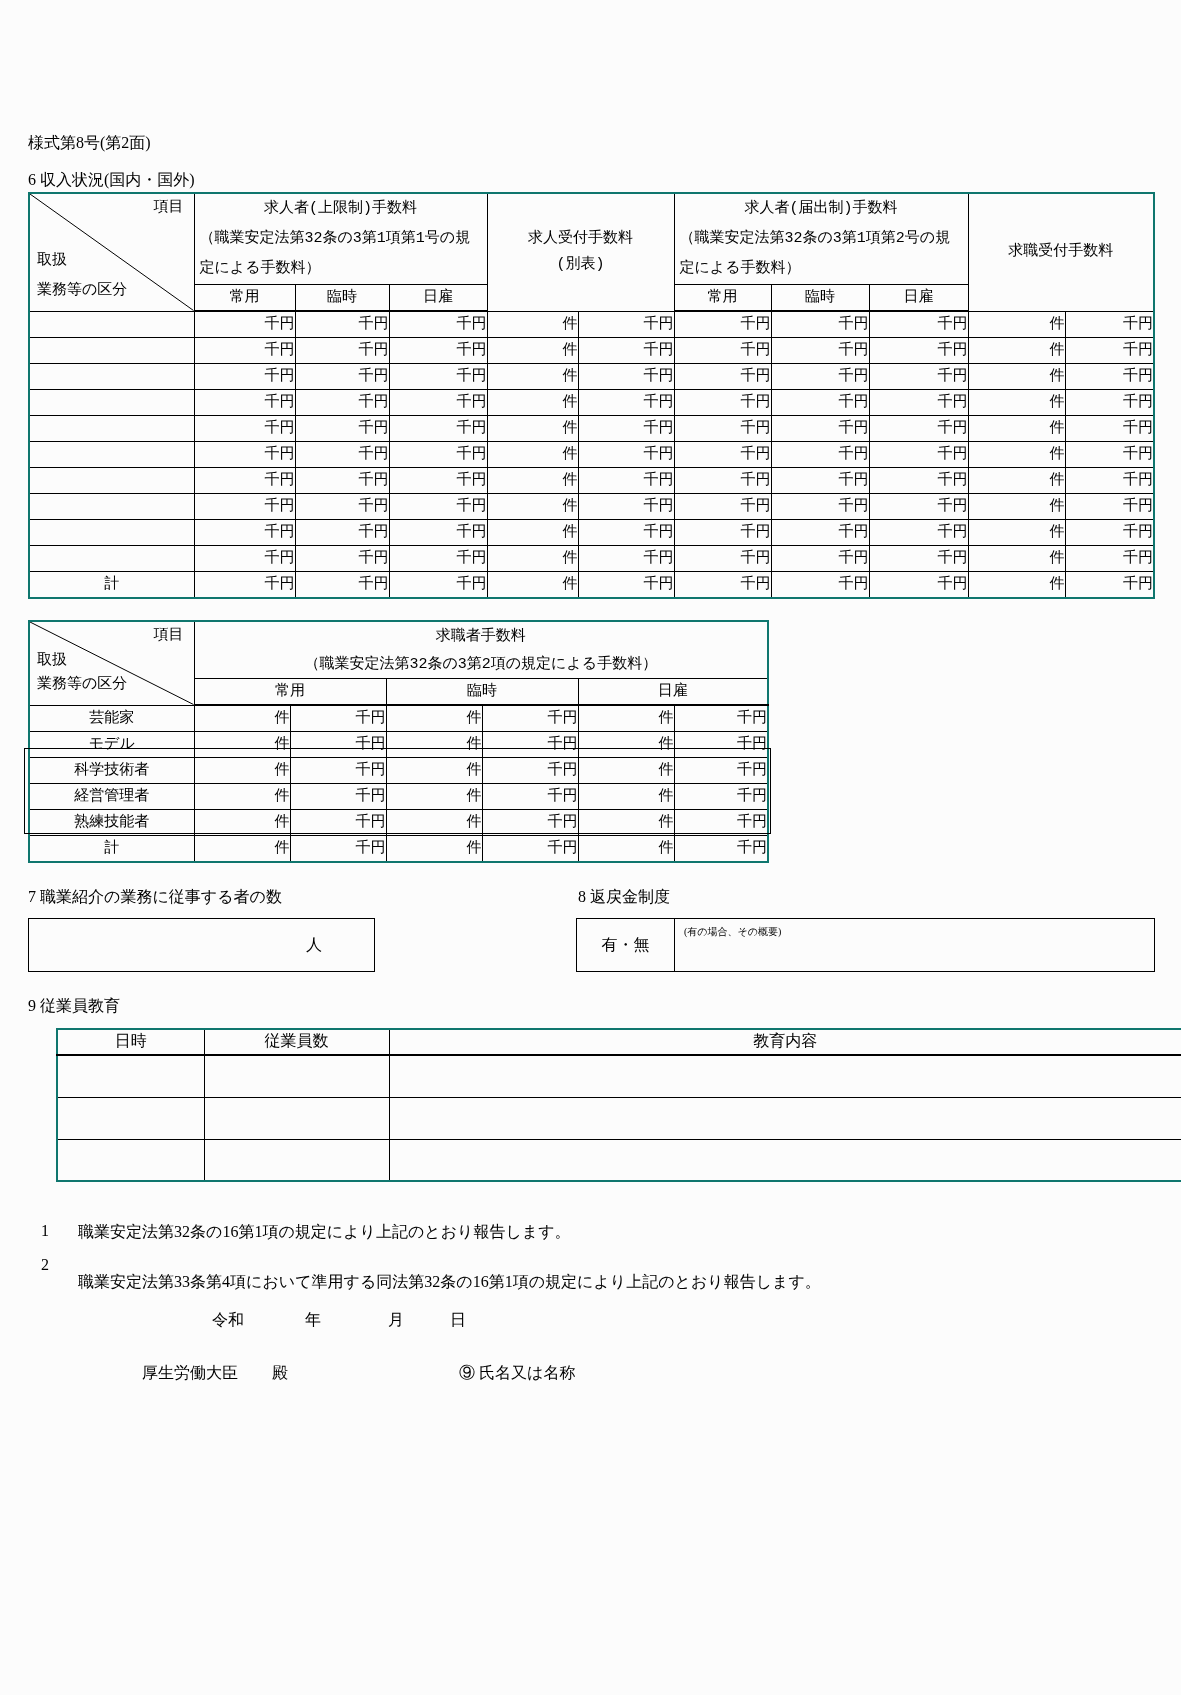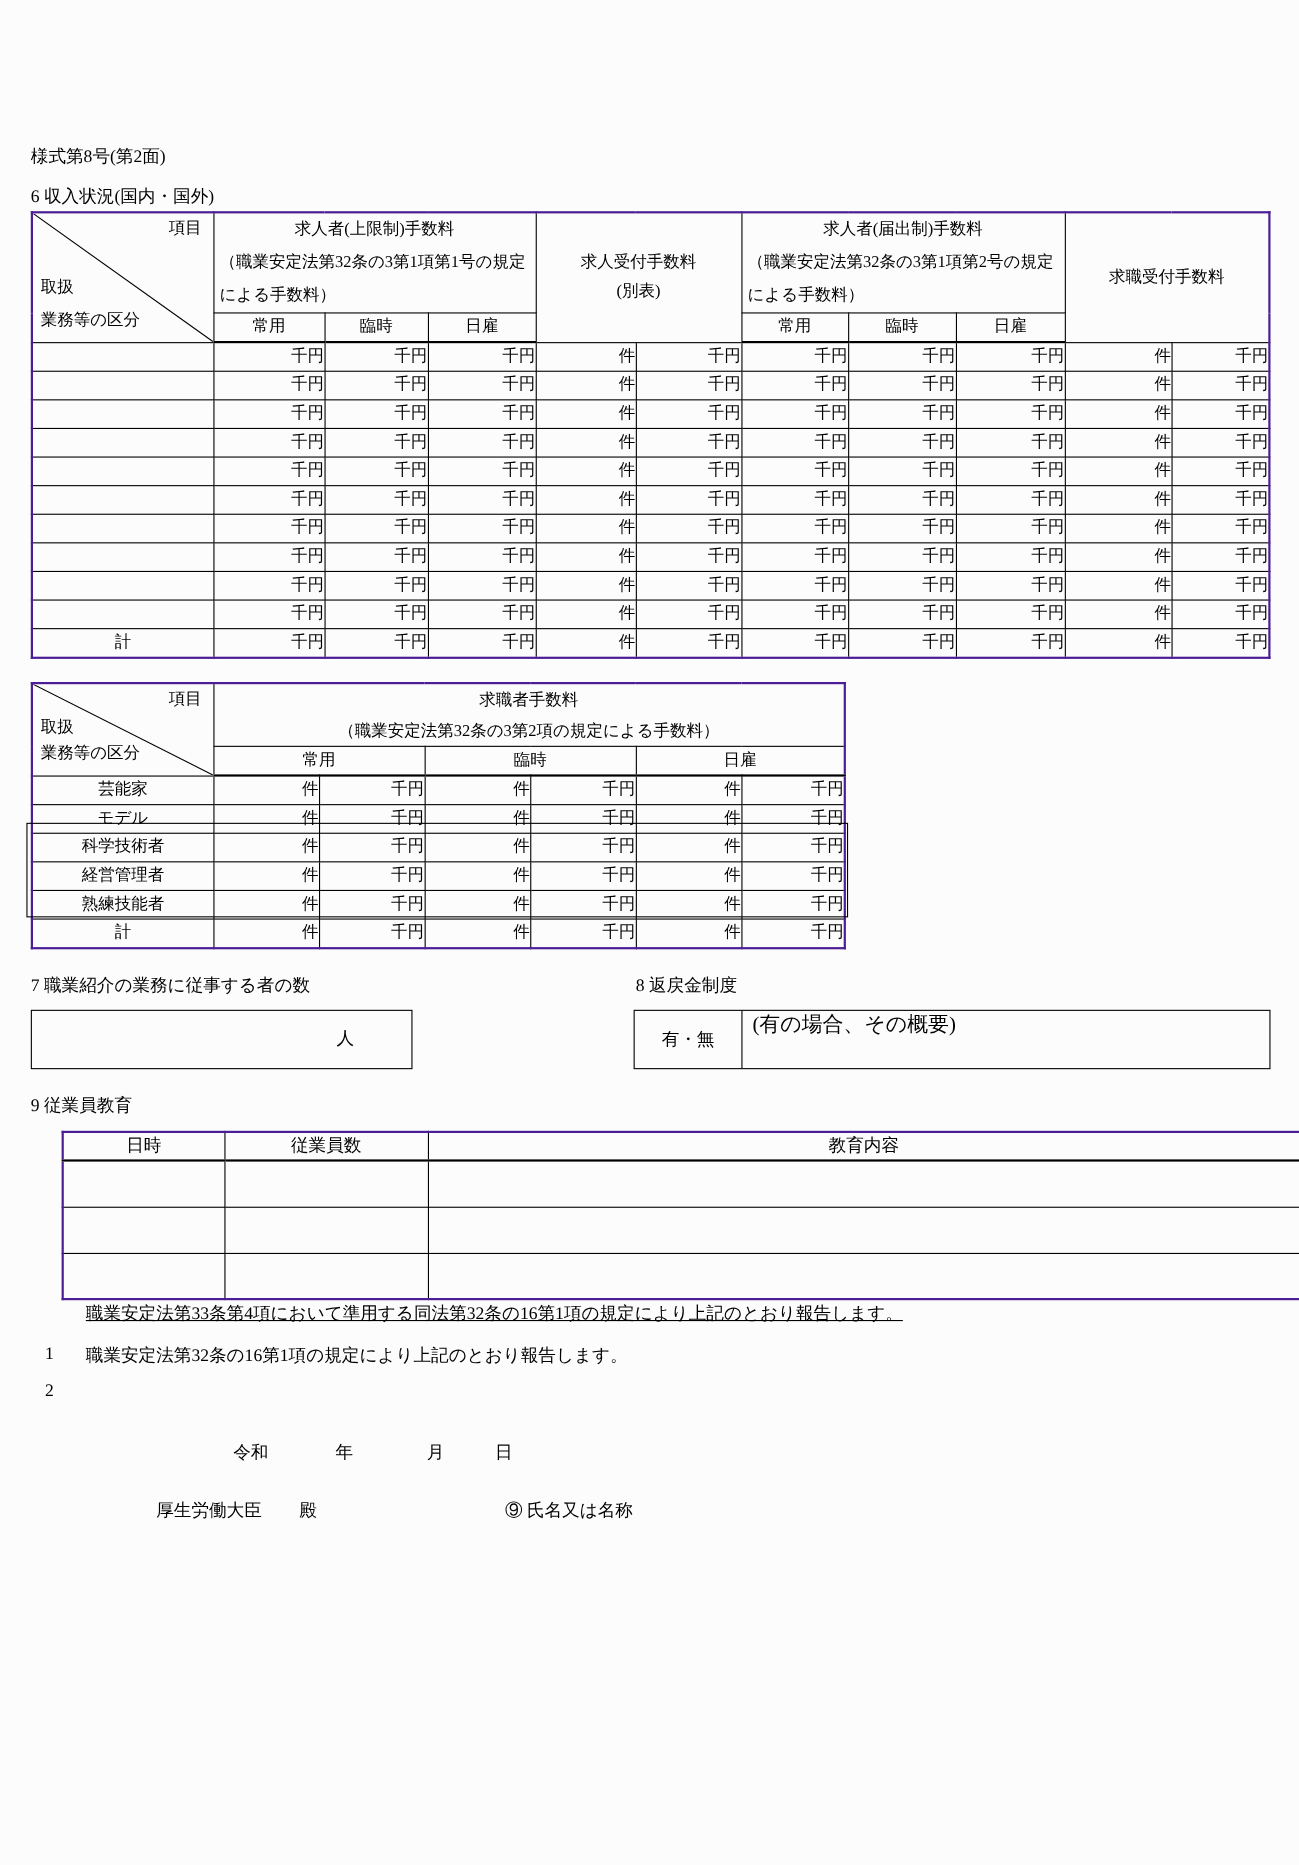--- a/index.html
+++ b/index.html
@@ -3,21 +3,21 @@
 <meta charset="utf-8">
 <style>
   html,body{margin:0;padding:0;background:#fff;}
   .page{
     position:relative;width:1181px;height:1695px;background:#fcfcfc;
     font-family:"Liberation Serif","DejaVu Serif",serif;color:#000;overflow:hidden;
   }
   .abs{position:absolute;}
   .h{font-size:16px;line-height:18px;white-space:nowrap;}
 
-  table.ftable{border-collapse:collapse;table-layout:fixed;border:2px solid #4c1d95;}
+  table.ftable{border-collapse:collapse;table-layout:fixed;border:2px solid #0f766e;font-family:Liberation Mono, monospace;}
   table.ftable td{border:1px solid #000;padding:0;font-size:15px;line-height:25px;overflow:hidden;}
   table.ftable tr.subhead td{text-align:center;border-bottom:2px solid #000;}
   td.unit{text-align:right;padding-right:10px;}
   td.lblc{text-align:center;}
 
   td.corner{position:relative;}
   .diag{position:absolute;left:0;top:0;width:100%;height:100%;}
   .c-item{position:absolute;right:10px;top:3px;line-height:22px;}
   .c-r1{position:absolute;left:7px;line-height:22px;}
   .c-r2{position:absolute;left:7px;line-height:22px;}
@@ -29,21 +29,21 @@
   .g-sub{text-align:left;padding:0 5px;line-height:30px;}
   td.center2{text-align:center;vertical-align:middle;}
   td.center2 div{line-height:26px;}
   .g-sub-c{text-align:center;line-height:26px;}
 
   .grp-box{position:absolute;border:1px solid #000;pointer-events:none;}
 
   .box{border:1px solid #000;}
   .person-unit{position:absolute;right:52px;top:50%;transform:translateY(-50%);font-size:16px;}
   .yesno{width:97px;border-right:1px solid #000;display:flex;align-items:center;justify-content:center;font-size:16px;}
-  .note{flex:1;padding:4px 9px 0 9px;font-size:19px;line-height:18px;}
+  .note{flex:1;padding:4px 9px 0 9px;font-size:10px;line-height:18px;}
 
   table.t9 td{font-size:16px;}
   table.t9 tr.t9h td{text-align:center;border-bottom:2px solid #000;line-height:24px;}
 
   .stmt-num{position:absolute;font-size:16px;}
   .stmt-text{position:absolute;font-size:16px;white-space:nowrap;}
   .dspan{position:absolute;font-size:16px;white-space:nowrap;}
 </style>
 </head>
 <body>
@@ -389,21 +389,21 @@
         </tbody>
     </table>
   </div>
 
   <div>
     <span class="stmt-num" style="left:41px;top:1222px;">1</span>
     <span class="stmt-text" style="left:78px;top:1222px;">職業安定法第32条の16第1項の規定により上記のとおり報告します。</span>
   </div>
   <div>
     <span class="stmt-num" style="left:41px;top:1256px;">2</span>
-    <span class="stmt-text" style="left:78px;top:1184px;text-decoration:underline;">職業安定法第33条第4項において準用する同法第32条の16第1項の規定により上記のとおり報告します。</span>
+    <span class="stmt-text" style="left:78px;top:1272px;">職業安定法第33条第4項において準用する同法第32条の16第1項の規定により上記のとおり報告します。</span>
   </div>
 
   <div>
     <span class="dspan" style="left:212px;top:1310px;">令和</span>
     <span class="dspan" style="left:305px;top:1310px;">年</span>
     <span class="dspan" style="left:388px;top:1310px;">月</span>
     <span class="dspan" style="left:450px;top:1310px;">日</span>
   </div>
 
   <div>

